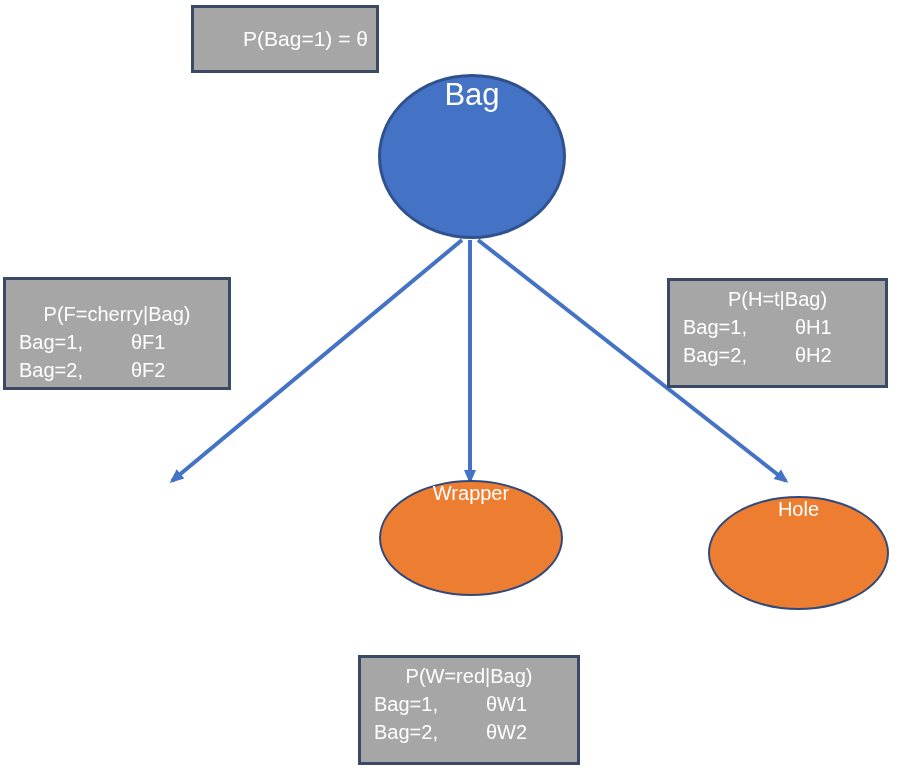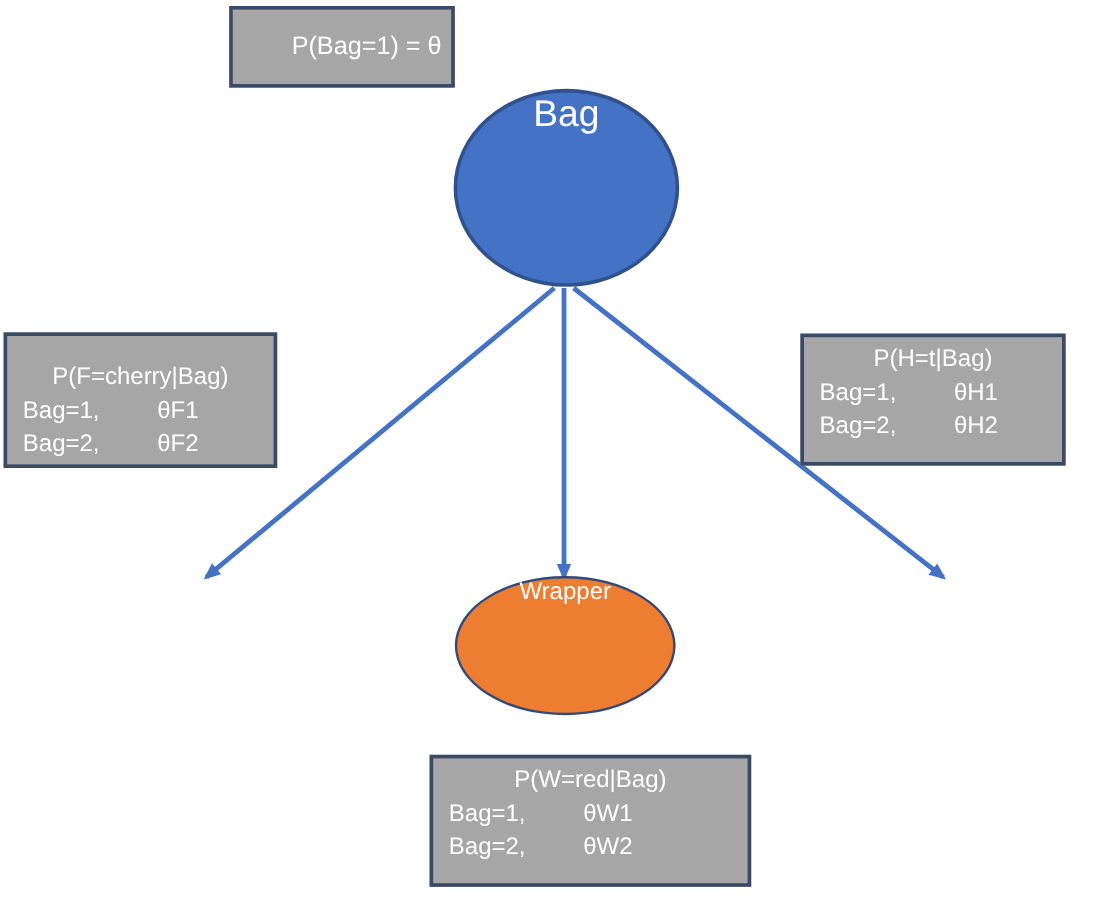--- a/index.html
+++ b/index.html
@@ -60,21 +60,21 @@
   .box-prior {
     left: 191px; top: 5px; width: 188px; height: 68px;
     display: flex;
     align-items: center;
     justify-content: center;
     font-size: 21px;
     padding-left: 41px;
   }
   .box-flavor  { left: 3px;   top: 277px; width: 228px; height: 113px; padding-top: 20px; }
   .box-hole    { left: 667px; top: 278px; width: 221px; height: 110px; padding-top: 4px; }
-  .box-wrapper { left: 358px; top: 629px; width: 268px; height: 110px; padding-top: 4px; }
+  .box-wrapper { left: 358px; top: 655px; width: 222px; height: 110px; padding-top: 4px; }
   .cpt-title { text-align: center; }
   .cpt-row {
     display: flex;
     justify-content: flex-start;
     padding: 0 42px 0 13px;
     gap: 48px;
   }
 </style>
 </head>
 <body>
@@ -122,20 +122,23 @@
       <span>Bag=2,</span>
       <span>θH2</span>
     </div>
   </div>
 
 
   <div class="ellipse node-child node-wrapper">
     <span>Wrapper</span>
   </div>
 
+  <div class="ellipse node-child node-hole">
+    <span>Hole</span>
+  </div>
 
   <div class="cpt box-wrapper">
     <div class="cpt-title">P(W=red|Bag)</div>
     <div class="cpt-row">
       <span>Bag=1,</span>
       <span>θW1</span>
     </div>
     <div class="cpt-row">
       <span>Bag=2,</span>
       <span>θW2</span>

